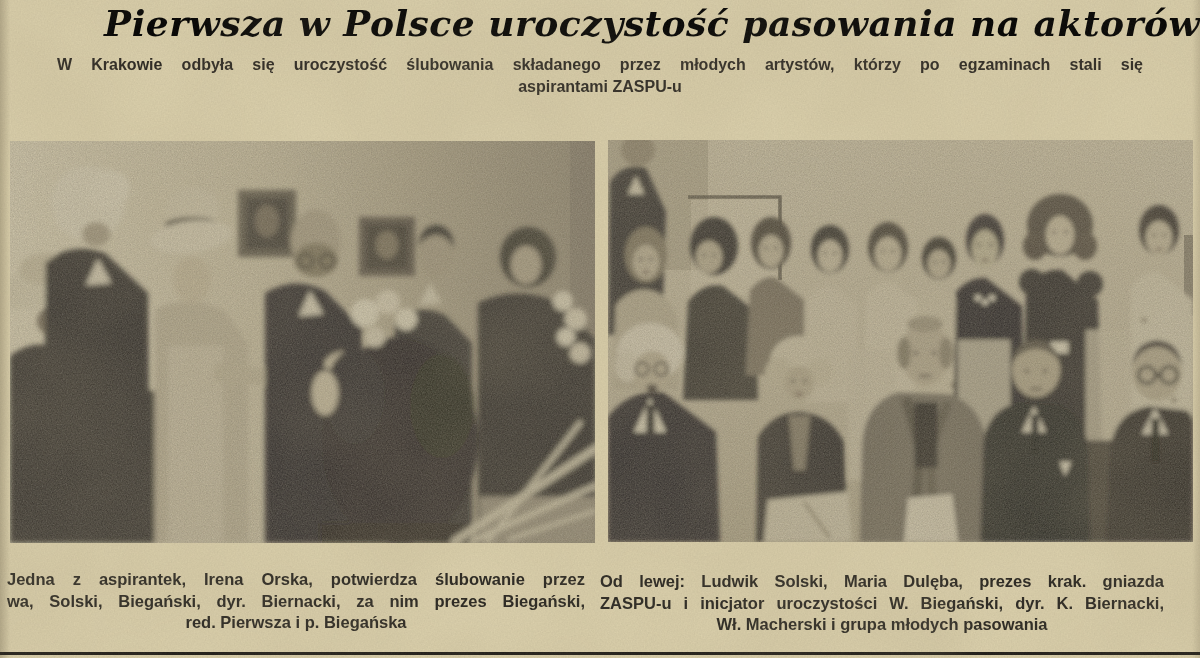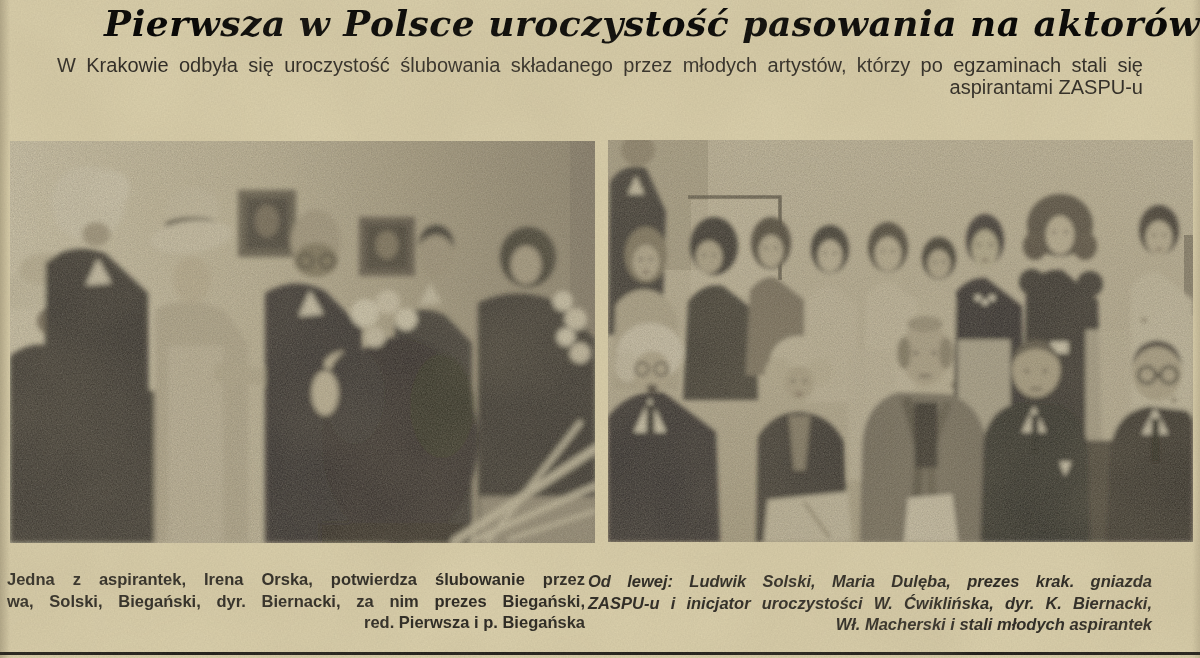--- a/index.html
+++ b/index.html
@@ -13,34 +13,34 @@
   .edge-shade-r{position:absolute;right:0;top:0;width:8px;height:100%;
     background:linear-gradient(270deg,rgba(92,82,60,.18),rgba(92,82,60,0));}
   h1.title{
     position:absolute;top:2px;left:0;width:100%;margin:0;
     font-family:"DejaVu Serif",serif;font-style:italic;font-weight:bold;
     font-size:36px;line-height:42px;letter-spacing:.5px;
     color:#000000;text-align:right;
   }
   .subtitle{
     position:absolute;top:54px;left:57px;width:1086px;
-    font-size:20px;font-weight:normal;color:#2e2a24;line-height:22px;
+    font-size:16px;font-weight:bold;color:#2e2a24;line-height:22px;
   }
   .jline{text-align:justify;text-align-last:justify;text-justify:inter-word;}
-  .cline{text-align:right;}
+  .cline{text-align:center;}
   figure{margin:0;padding:0;position:absolute;}
   .photoL{left:10px;top:141px;width:585px;height:402px;}
   .photoR{left:608px;top:140px;width:585px;height:402px;}
   figure svg{display:block;width:100%;height:100%;}
   .caption{
     position:absolute;font-weight:bold;color:#2d2a24;
     font-size:16.5px;line-height:21.5px;
   }
   .capL{left:7px;top:569px;width:578px;}
-  .capR{left:588px;top:571px;width:564px;font-style:italic;}
+  .capR{left:600px;top:571px;width:564px;}
   .rule{position:absolute;left:0;top:652px;width:1200px;height:3px;background:#201d18;}
   .noise{position:absolute;left:0;top:0;width:1200px;height:658px;pointer-events:none;}
 </style>
 </head>
 <body>
 
 <div class="page">
 
   <div class="edge-shade"></div>
   <div class="edge-shade-r"></div>
@@ -374,22 +374,22 @@
   </figure>
 
   <div class="caption capL">
     <div class="jline">Jedna z aspirantek, Irena Orska, potwierdza ślubowanie przez</div>
     <div class="jline">wa, Solski, Biegański, dyr. Biernacki, za nim prezes Biegański,</div>
     <div class="cline">red. Pierwsza i p. Biegańska</div>
   </div>
 
   <div class="caption capR">
     <div class="jline">Od lewej: Ludwik Solski, Maria Dulęba, prezes krak. gniazda</div>
-    <div class="jline">ZASPU-u i inicjator uroczystości W. Ćwiklińska, dyr. K. Biernacki,</div>
-    <div class="cline">Wł. Macherski i stali młodych aspirantek</div>
+    <div class="jline">ZASPU-u i inicjator uroczystości W. Biegański, dyr. K. Biernacki,</div>
+    <div class="cline">Wł. Macherski i grupa młodych pasowania</div>
   </div>
 
   <div class="rule"></div>
 
   <svg class="noise" viewBox="0 0 1200 658" preserveAspectRatio="none" xmlns="http://www.w3.org/2000/svg">
     <defs>
       <filter id="pgMottle" x="0%" y="0%" width="100%" height="100%">
         <feTurbulence type="fractalNoise" baseFrequency="0.008" numOctaves="3" seed="11" stitchTiles="stitch"></feTurbulence>
         <feColorMatrix type="matrix" values="0 0 0 0 0.42  0 0 0 0 0.36  0 0 0 0 0.22  0.35 0.35 0.35 0 -0.35"></feColorMatrix>
       </filter>

